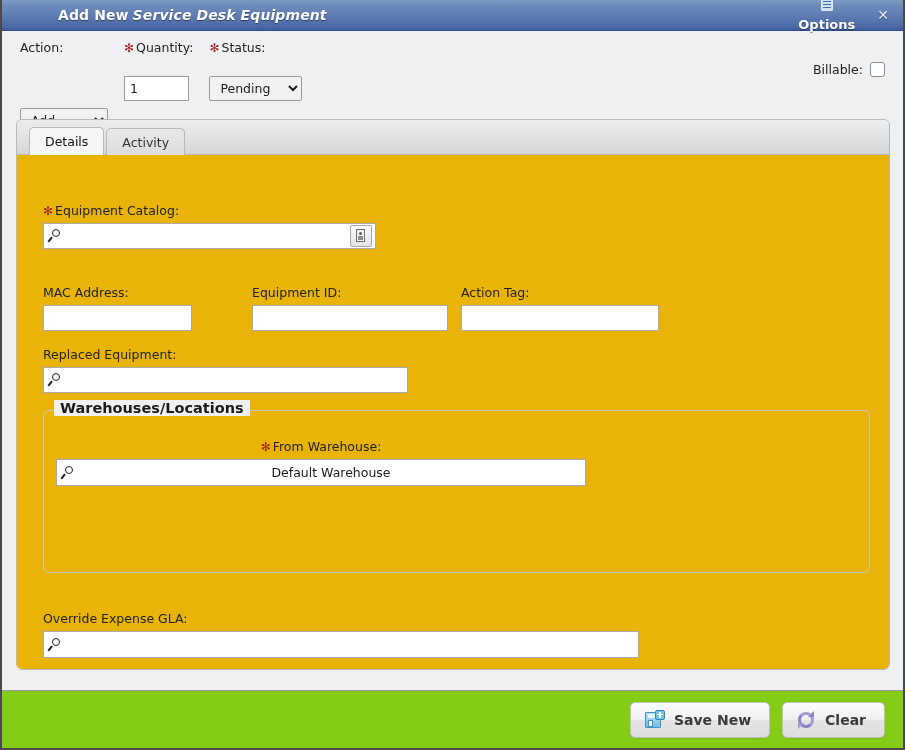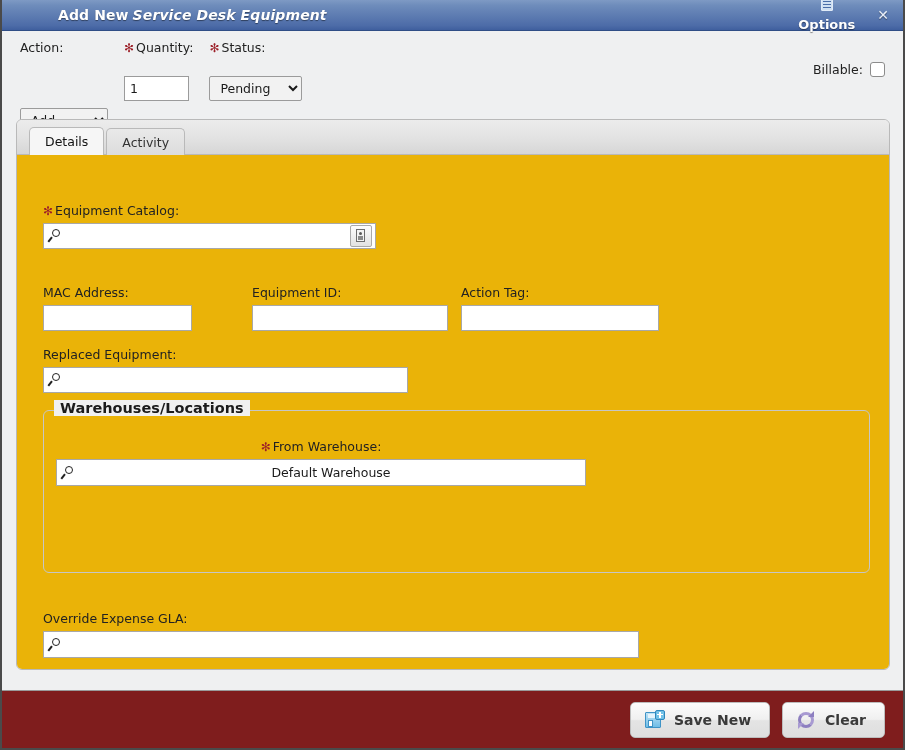--- a/index.html
+++ b/index.html
@@ -348,21 +348,21 @@
   #f-gla .txtbox { width: 596px; height: 27px; }
 
   
   #footer {
     position: absolute;
     left: 0;
     right: 0;
     bottom: 0;
     height: 58px;
     box-sizing: border-box;
-    background: #7f1d1d;
+    background: #84cc16;
     border-top: 1px solid #9a9a9a;
     display: flex;
     align-items: center;
     justify-content: flex-end;
     padding-right: 18px;
     gap: 12px;
   }
   .btn {
     display: flex;
     align-items: center;

